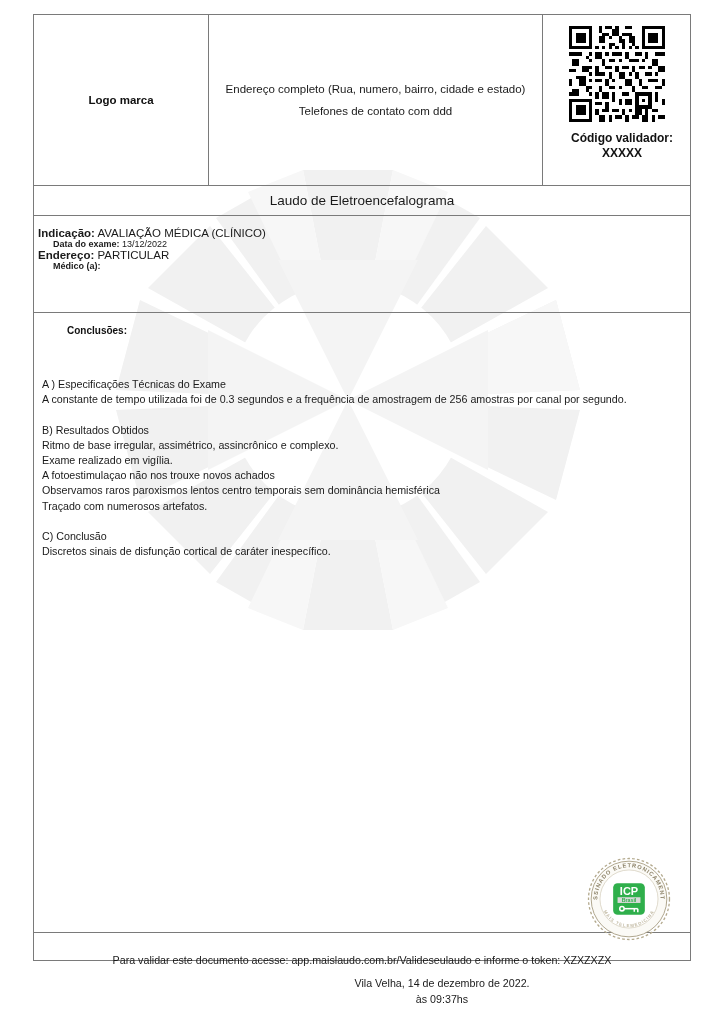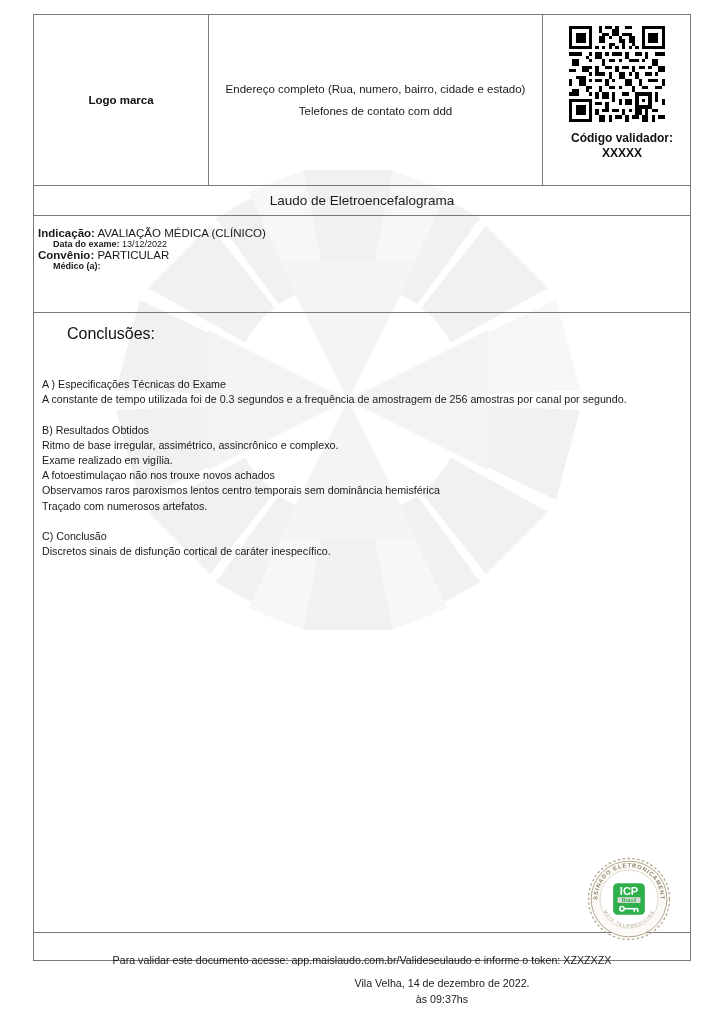--- a/index.html
+++ b/index.html
@@ -159,22 +159,22 @@
   .body-row {
     height: 620px;
     border-bottom: 1px solid #7a7a7a;
     box-sizing: border-box;
     position: relative;
   }
   .concl-title {
     position: absolute;
     left: 33px;
     top: 12px;
-    font-size: 16px;
-    font-weight: normal;
+    font-size: 10px;
+    font-weight: bold;
     color: #111;
   }
   .report-body {
     position: absolute;
     left: 8px;
     top: 64px;
     right: 8px;
     font-size: 10.7px;
     line-height: 1.42;
     color: #1a1a1a;
@@ -421,21 +421,21 @@
       <div class="info-right">
         <div class="fld">
           <span class="k">Indicação:</span>
           <span>AVALIAÇÃO MÉDICA (CLÍNICO)</span>
         </div>
         <div class="fld small">
           <span class="k">Data do exame:</span>
           <span>13/12/2022</span>
         </div>
         <div class="fld">
-          <span class="k">Convênio:</span>
+          <span class="k">Endereço:</span>
           <span>PARTICULAR</span>
         </div>
         <div class="fld small">
           <span class="k">Médico (a):</span>
           <span></span>
         </div>
       </div>
     </div>
 
     <div class="body-row">

